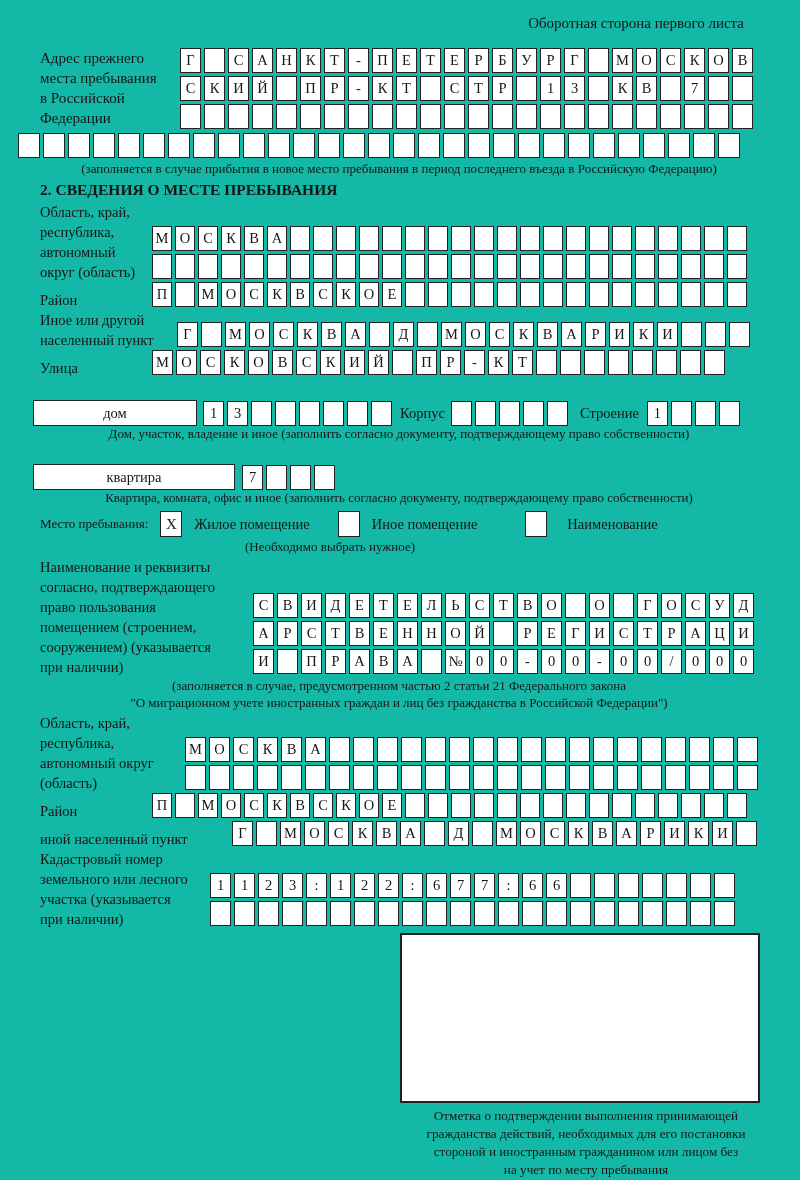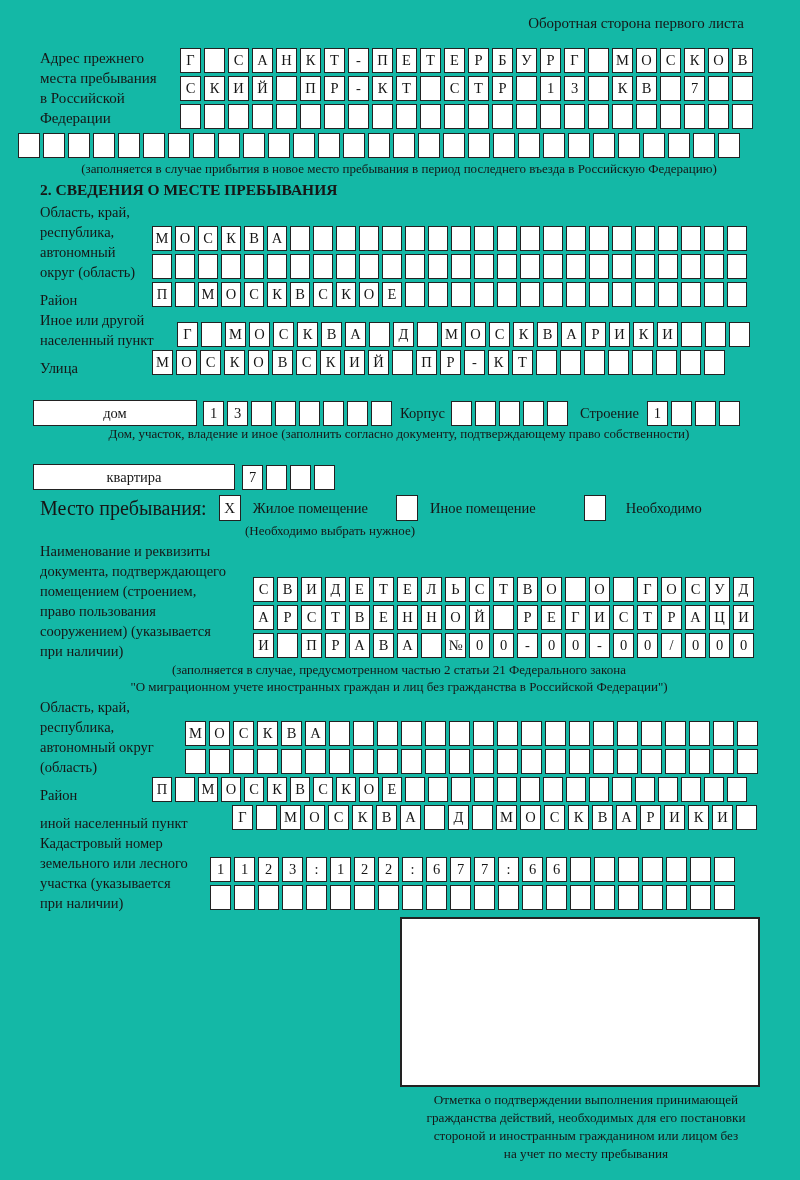--- a/index.html
+++ b/index.html
@@ -36,21 +36,21 @@
   .label-w137{width:137px}
   .label-w145{width:145px}
   .label-w170{width:170px}
   .label-w192{width:192px}
   .label-w213{width:213px}
 
   .house-row{display:flex;align-items:flex-end;margin-left:-7px;margin-top:20px;height:28px}
   .house-box{width:164px;margin-right:6px}
   .apt-box{width:202px;margin-right:7px}
   .stay-row{display:flex;align-items:center;margin-top:3px;height:30px}
-  .stay-label{font-size:20px;margin-right:12px}
+  .stay-label{font-size:13px;margin-right:12px}
 
   .stamp-box{width:360px;height:170px;border:2px solid #222;margin:4px 0 0 360px;background:#fff}
   .stamp-caption{width:396px;margin:4px 0 0 348px;font-size:13.2px;line-height:18px;text-align:center}
   .actual-notes{font-size:13px;line-height:17px;text-align:center}
   .mt2{margin-top:2px}.mt4{margin-top:4px}.mb6{margin-bottom:6px}
 </style>
 </head>
 <body>
 
 <div class="page">
@@ -374,38 +374,39 @@
 
   <div class="house-row">
     <div class="fieldbox apt-box">квартира</div>
     <div class="cellrow w21" style="margin-bottom:0">
         <span class="cell">7</span>
         <span class="cell"></span>
         <span class="cell"></span>
         <span class="cell"></span>
       </div>
   </div>
+  <div class="note">Квартира, комната, офис и иное (заполнить согласно документу, подтверждающему право собственности)</div>
 
   <div class="stay-row">
     <div class="stay-label">Место пребывания:</div>
     <div class="checkbox">X</div>
     <div class="inline-label" style="margin:0 28px 0 12px">Жилое помещение</div>
     <div class="checkbox"></div>
     <div class="inline-label" style="margin:0 48px 0 12px">Иное помещение</div>
     <div class="checkbox"></div>
-    <div class="inline-label" style="margin-left:20px">Необходимо</div>
+    <div class="inline-label" style="margin-left:20px">Наименование</div>
   </div>
   <div class="note" style="width:580px">(Необходимо выбрать нужное)</div>
 
   <div class="frow mt2">
     <div class="flabel label-w213">
         <div>Наименование и реквизиты</div>
-        <div>документа, подтверждающего</div>
+        <div>согласно, подтверждающего</div>
+        <div>право пользования</div>
         <div>помещением (строением,</div>
-        <div>право пользования</div>
         <div>сооружением) (указывается</div>
         <div>при наличии)</div>
       </div>
     <div>
       <div class="cellrow w21">
           <span class="cell">С</span>
           <span class="cell">В</span>
           <span class="cell">И</span>
           <span class="cell">Д</span>
           <span class="cell">Е</span>

